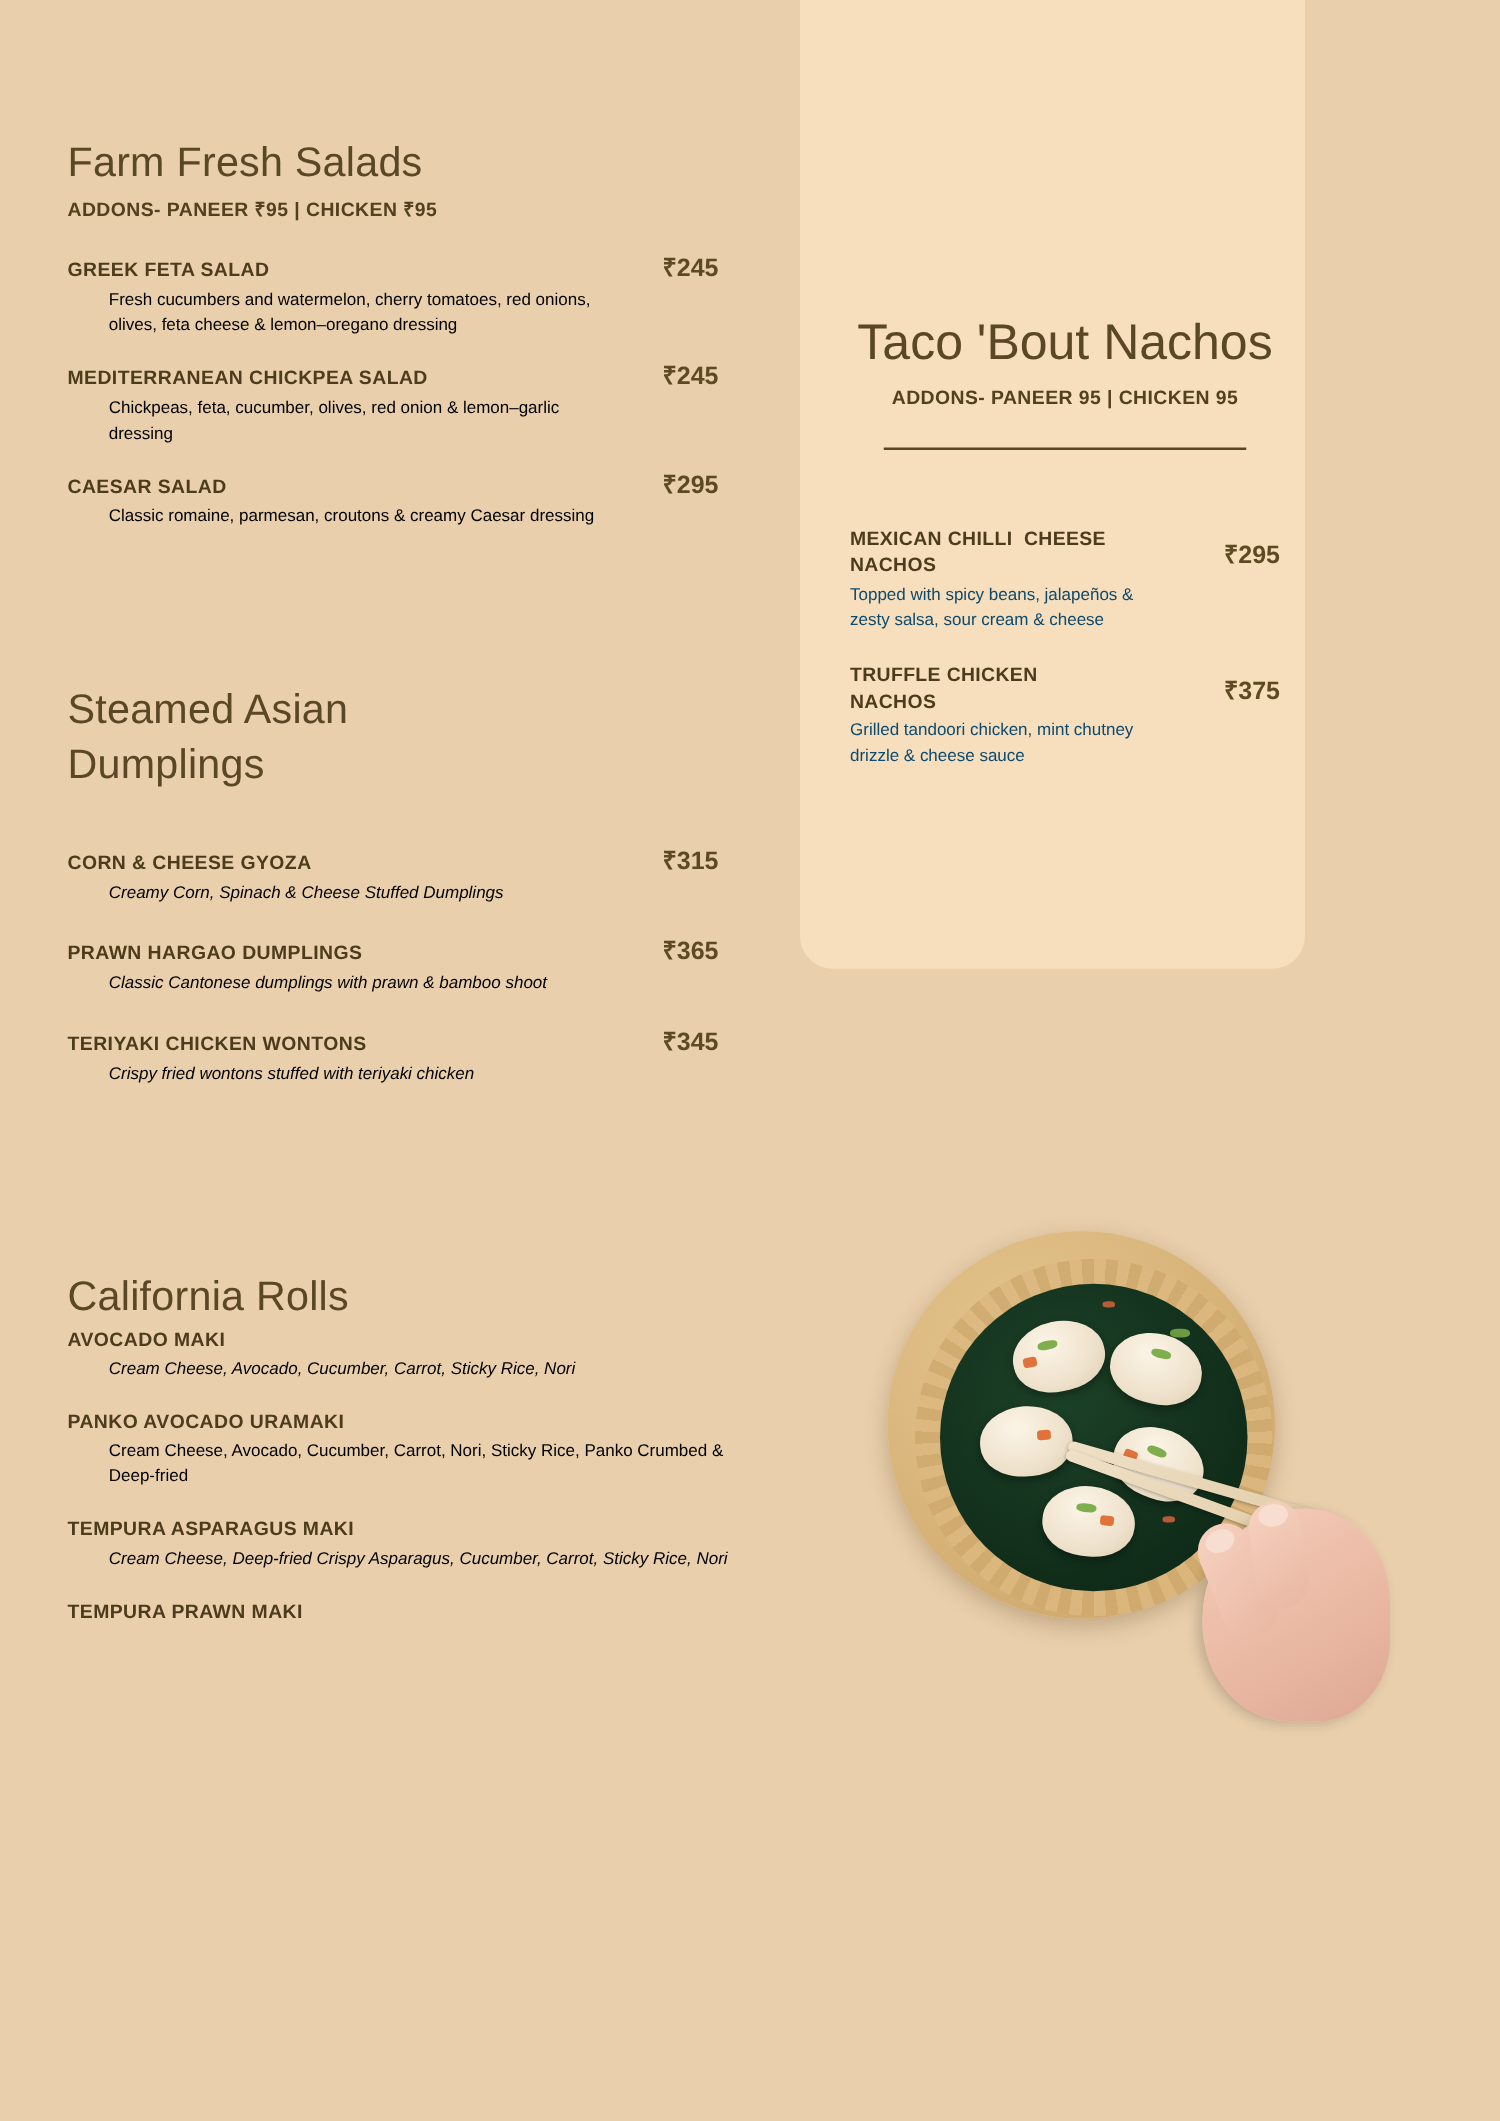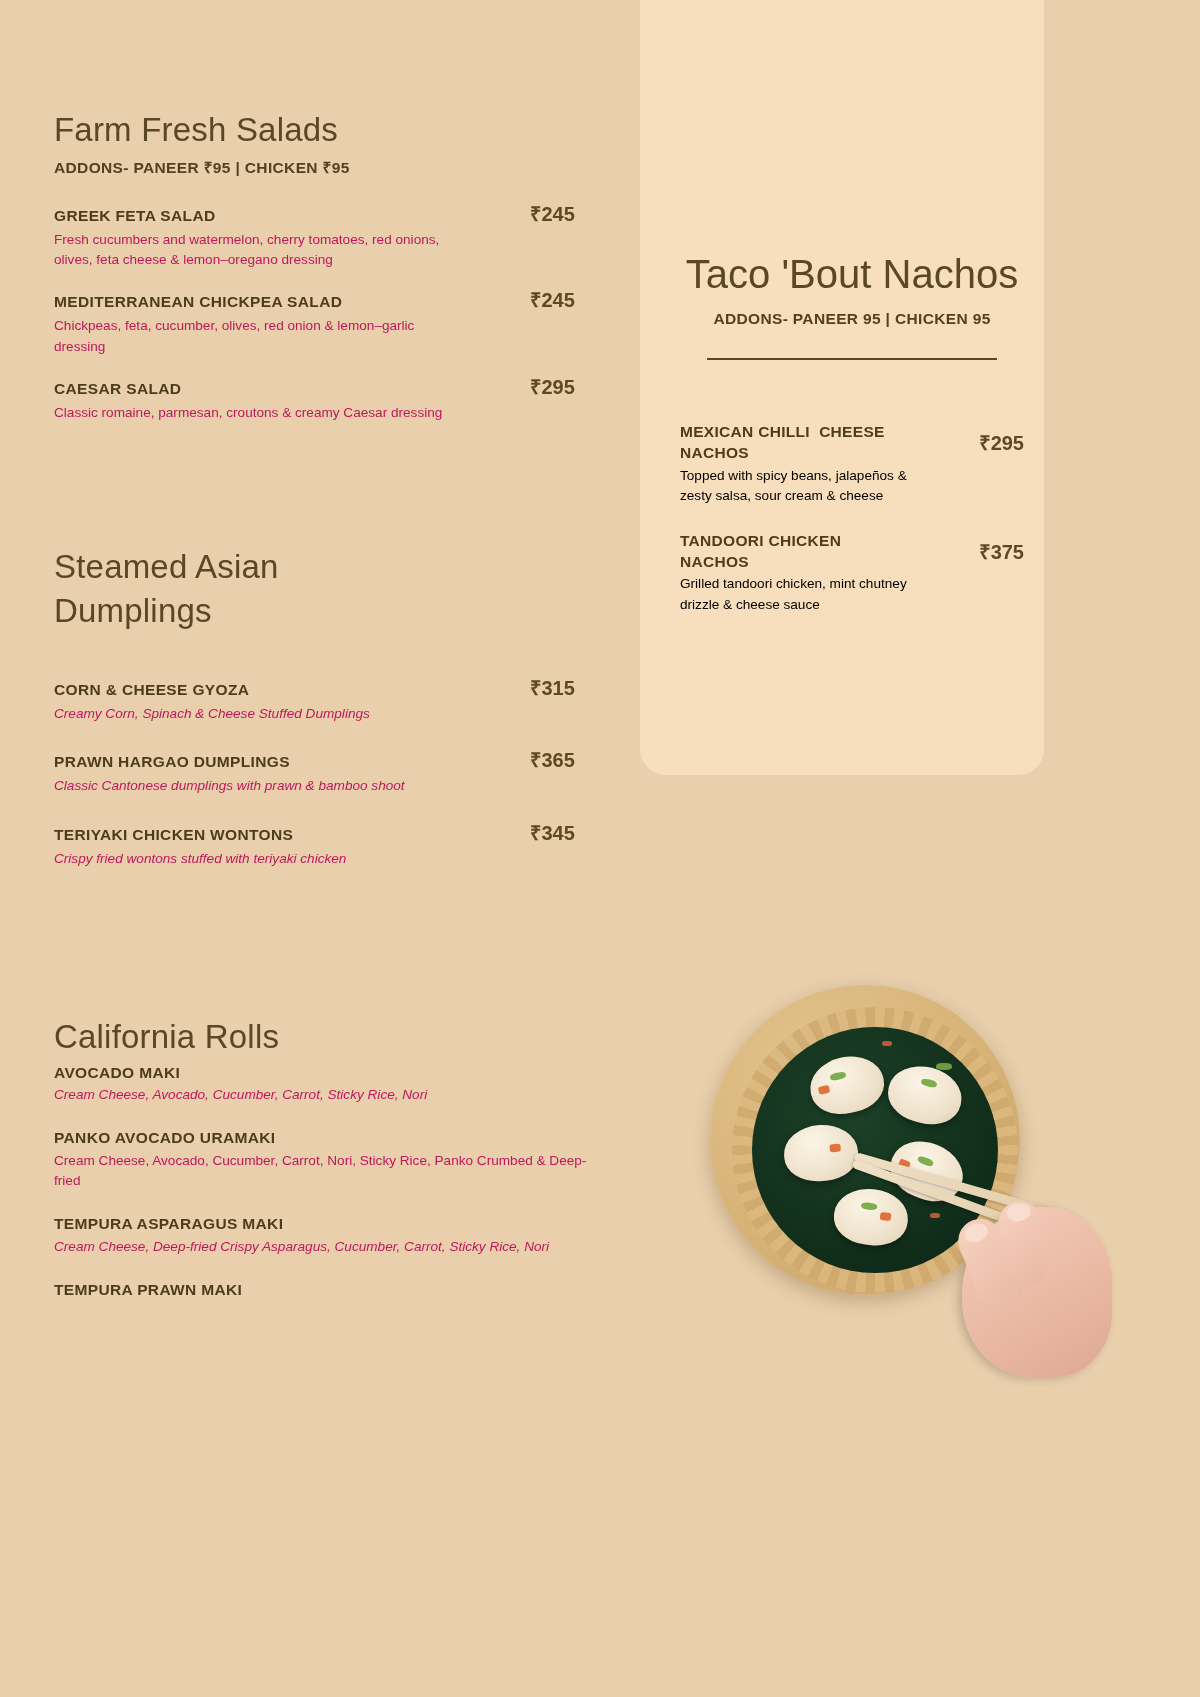--- a/index.html
+++ b/index.html
@@ -83,23 +83,24 @@
     color: #5d4a23;
     white-space: nowrap;
     flex: 0 0 auto;
     min-width: 72px;
     text-align: left;
   }
   .item-desc {
     font-size: 13.6px;
     font-weight: 400;
     line-height: 1.5;
-    color: #be185d;
+    color: #000000;
     margin-top: 3px;
     max-width: 400px;
+    margin-left: 33px;
   }
   .item-desc.wide { max-width: 548px; font-style: italic; }
 
   
   .nachos-inner {
     position: absolute;
     left: 680px;
     top: 248px;
     width: 344px;
   }
@@ -145,21 +146,21 @@
     font-size: 20px;
     font-weight: bold;
     color: #5d4a23;
     white-space: nowrap;
     flex: 0 0 auto;
     padding-left: 10px;
   }
   .nachos-desc {
     font-size: 13.6px;
     line-height: 1.5;
-    color: #000000;
+    color: #0c4a6e;
     margin-top: 2px;
     max-width: 262px;
   }
 
   
   .photo {
     position: absolute;
     left: 700px;
     top: 975px;
     width: 390px;
@@ -373,21 +374,21 @@
         <div class="nachos-row">
           <span class="nachos-name">MEXICAN CHILLI  CHEESE
 NACHOS</span>
           <span class="nachos-price">₹295</span>
         </div>
         <div class="nachos-desc">Topped with spicy beans, jalapeños &amp; zesty salsa, sour cream &amp; cheese</div>
       </div>
 
       <div class="nachos-item">
         <div class="nachos-row">
-          <span class="nachos-name">TANDOORI CHICKEN
+          <span class="nachos-name">TRUFFLE CHICKEN
 NACHOS</span>
           <span class="nachos-price">₹375</span>
         </div>
         <div class="nachos-desc">Grilled tandoori chicken, mint chutney drizzle &amp; cheese sauce</div>
       </div>
 
     </div>
   </div>
 
   <div class="photo">

